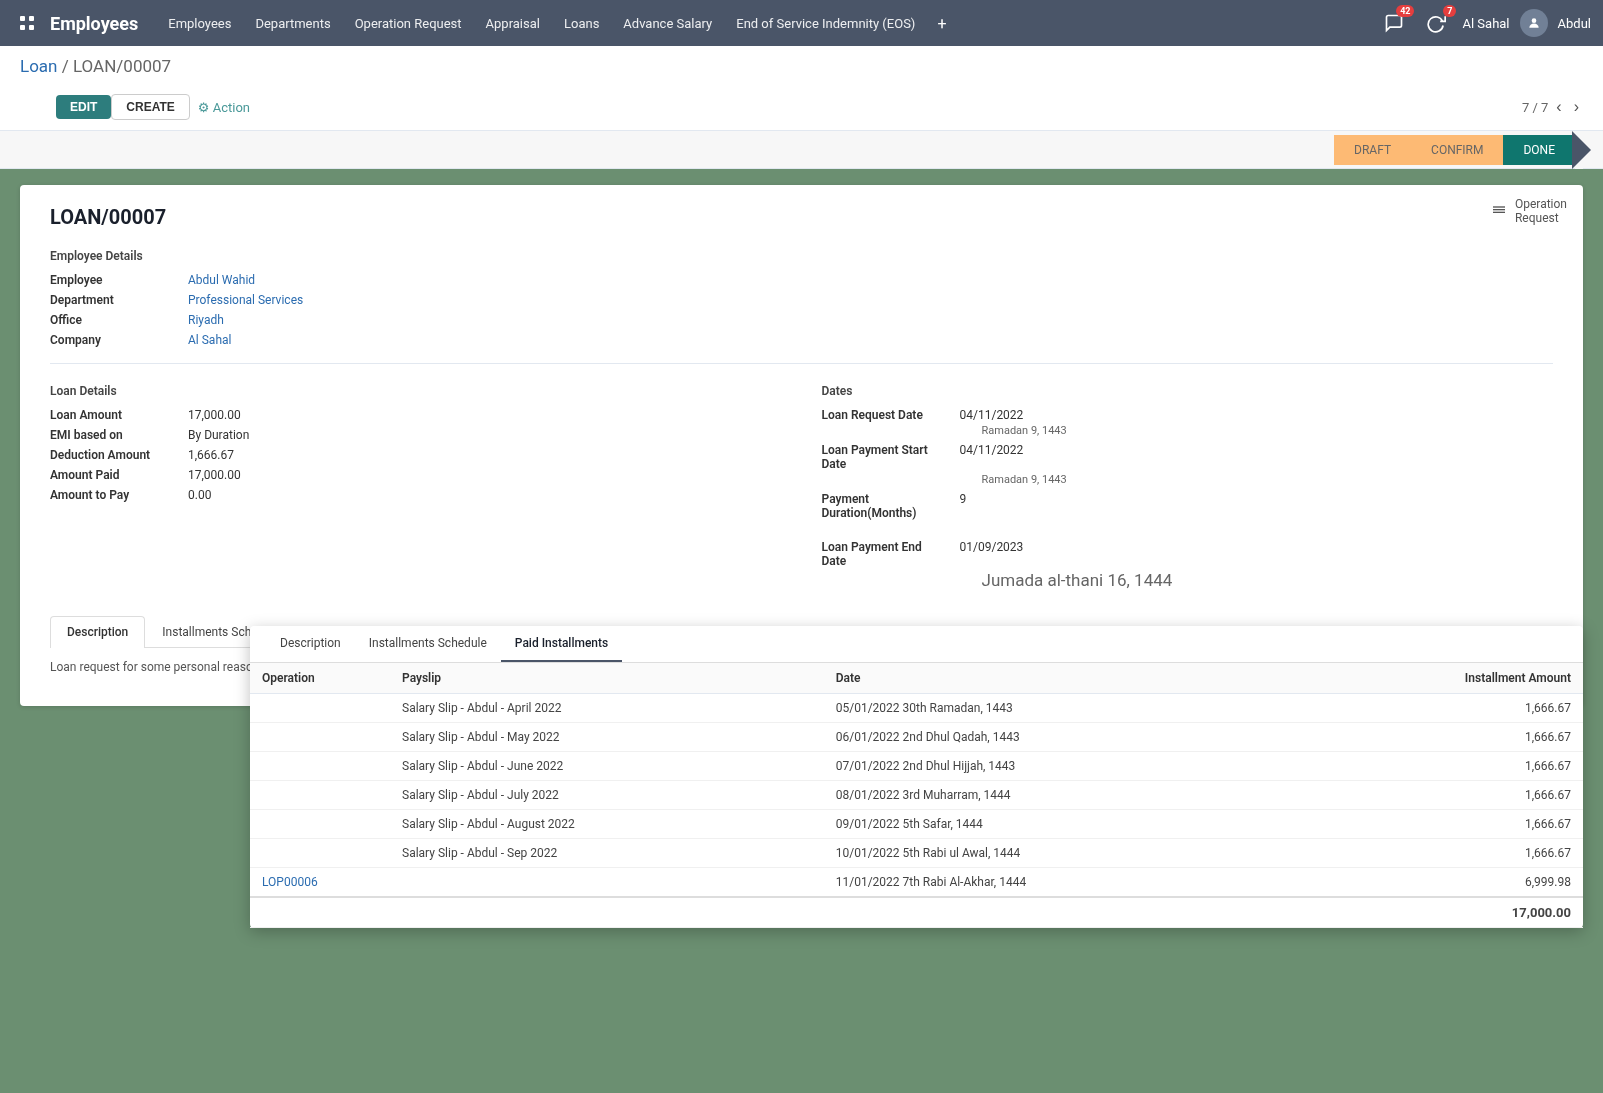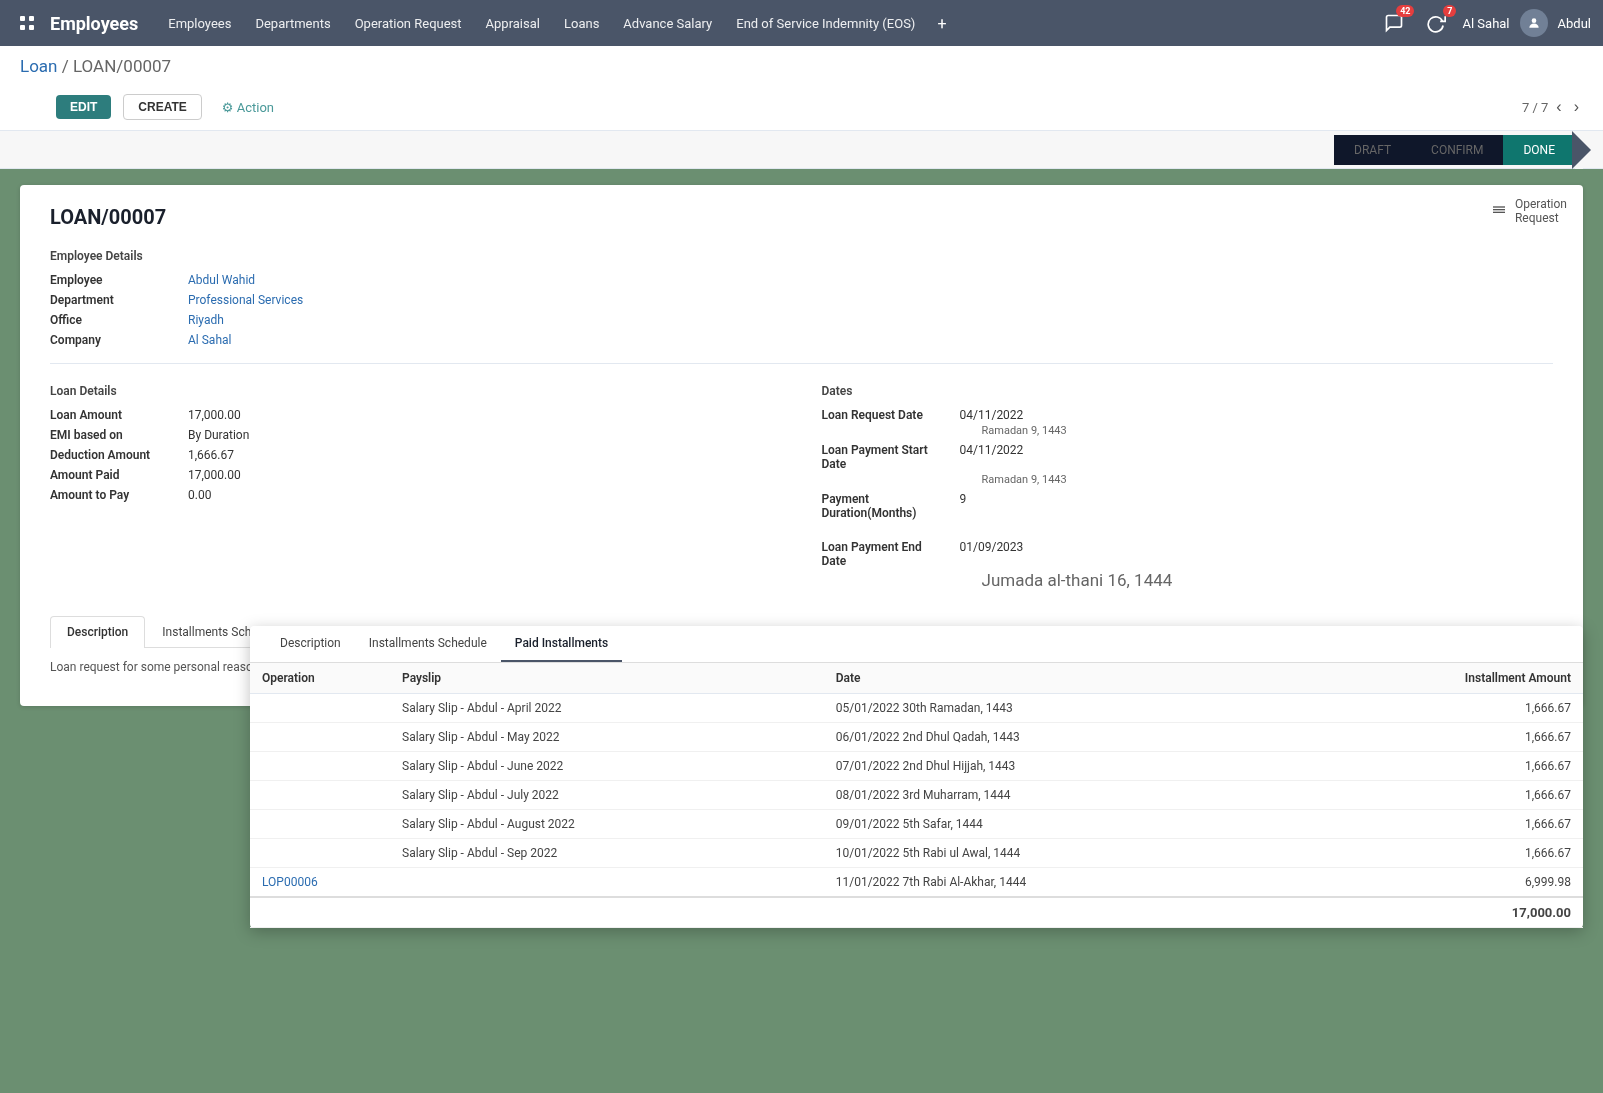--- a/index.html
+++ b/index.html
@@ -76,21 +76,21 @@
     }
     .breadcrumb {
       font-size: 17px;
       color: #666;
       margin-bottom: 18px;
     }
     .breadcrumb a { color: #2b6cb0; text-decoration: none; }
     .subheader-actions {
       display: flex;
       align-items: center;
-      gap: 12px;
+      gap: 0;
       padding-bottom: 10px;
       padding-left: 36px;
     }
     .btn-edit {
       background: #2d7d7d;
       color: white;
       border: none;
       padding: 5px 14px;
       border-radius: 4px;
       font-size: 12px;
@@ -147,21 +147,21 @@
       color: #666;
       position: relative;
       background: #f0f0f0;
       cursor: pointer;
     }
     .status-step.active {
       background: #0f766e;
       color: white;
     }
     .status-step.prev {
-      background: #0f172a;
+      background: #fdba74;
       text-align: center;
     }
     .status-step + .status-step::before {
       content: '';
       position: absolute;
       left: -1px; top: 0; bottom: 0;
       width: 0;
     }
 
     

